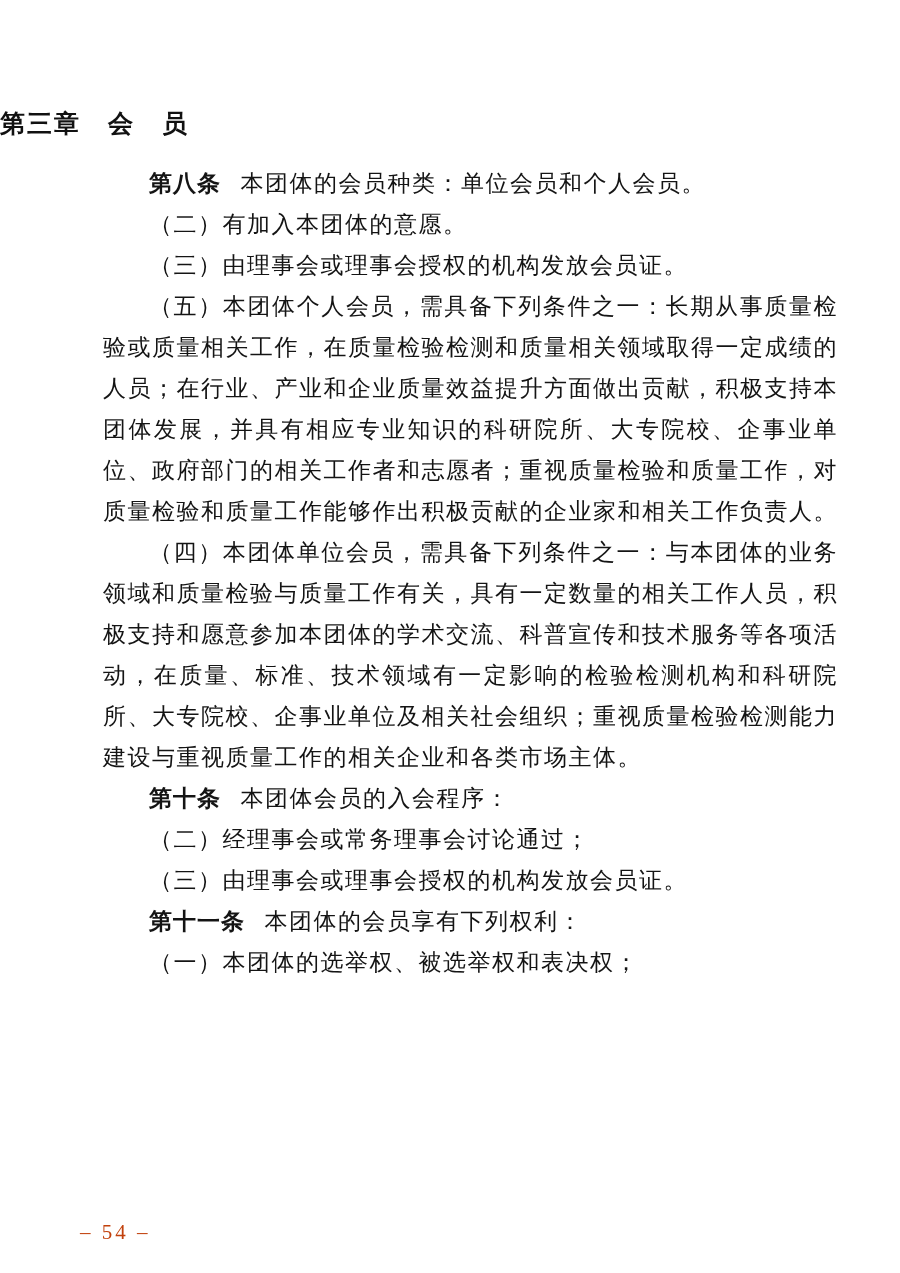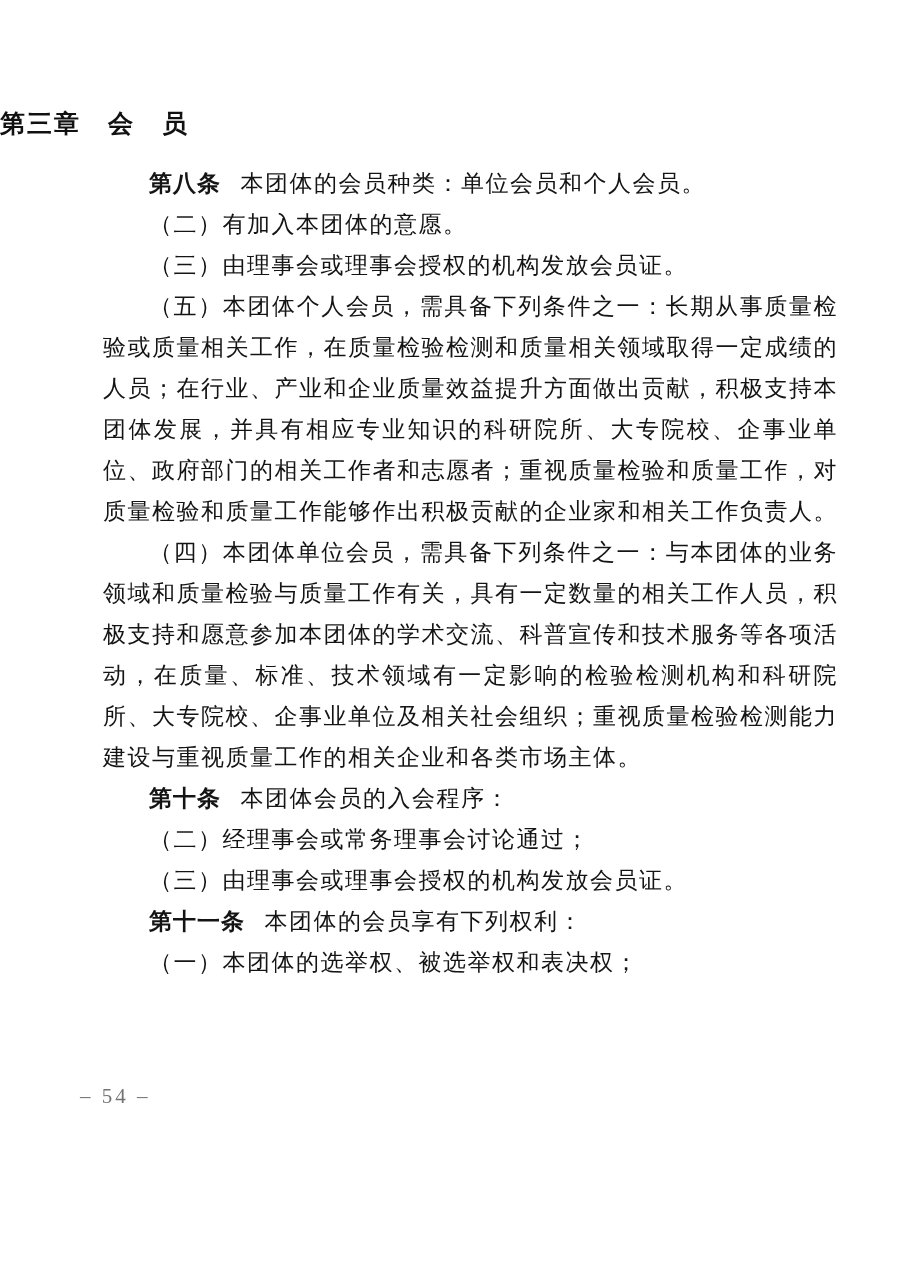--- a/index.html
+++ b/index.html
@@ -51,24 +51,24 @@
   }
   .lead {
     font-weight: bold;
     font-family: "Liberation Sans", sans-serif;
     margin-right: 0.85em;
     letter-spacing: 1px;
   }
   .page-number {
     position: absolute;
     left: 80px;
-    top: 1084px;
+    top: 1220px;
     font-size: 21px;
     letter-spacing: 3px;
-    color: #737373;
+    color: #c2410c;
   }
 </style>
 </head>
 <body>
 
 <div class="page">
   <h1 class="chapter-title">第三章　会　员</h1>
 
   <div class="doc-body" id="doc-paragraphs">
       <p class="para"><span class="lead">第八条</span><span>本团体的会员种类：单位会员和个人会员。</span></p>

